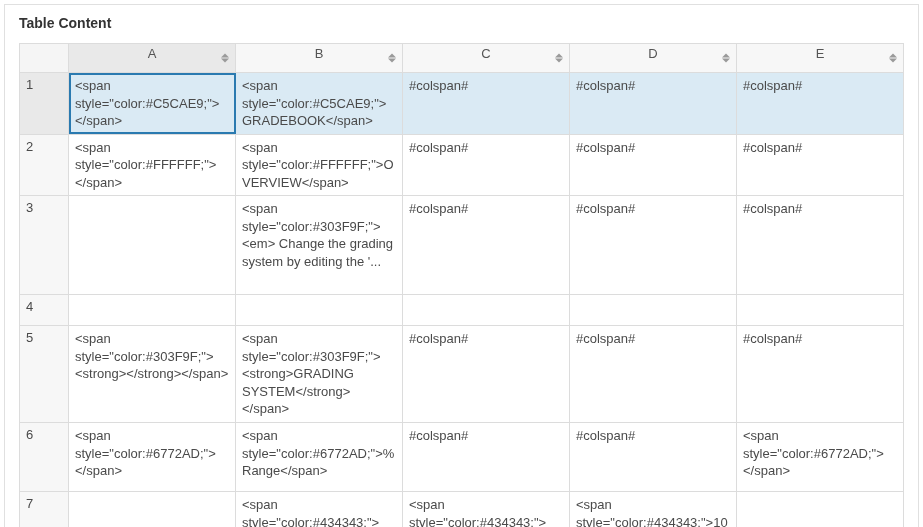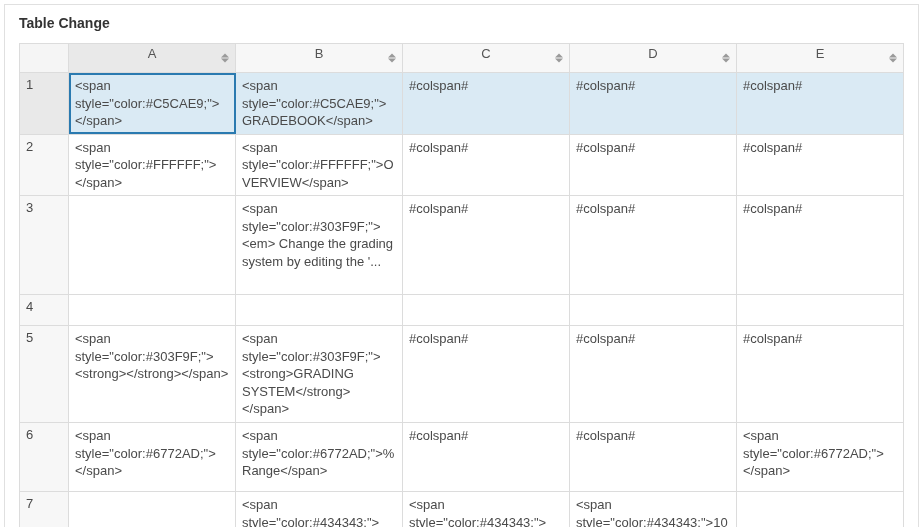--- a/index.html
+++ b/index.html
@@ -104,21 +104,21 @@
   tr[data-row="3"] td, tr[data-row="3"] th.row-head { height: 90px; }
   tr[data-row="4"] td, tr[data-row="4"] th.row-head { height: 22px; }
   tr[data-row="5"] td, tr[data-row="5"] th.row-head { height: 82px; }
   tr[data-row="6"] td, tr[data-row="6"] th.row-head { height: 60px; }
   tr[data-row="7"] td, tr[data-row="7"] th.row-head { height: 56px; }
 </style>
 </head>
 <body>
 
 <div class="panel">
-  <div class="panel-title">Table Change</div>
+  <div class="panel-title">Table Content</div>
   <div class="grid-wrap">
     <table class="grid">
       <thead>
         <tr class="col-headers">
           <th class="corner"></th>
 
         <th class="col-head active"><span>A</span><span class="sort-icon">
                 <span class="tri-up"></span>
                 <span class="tri-down"></span>
               </span></th>

